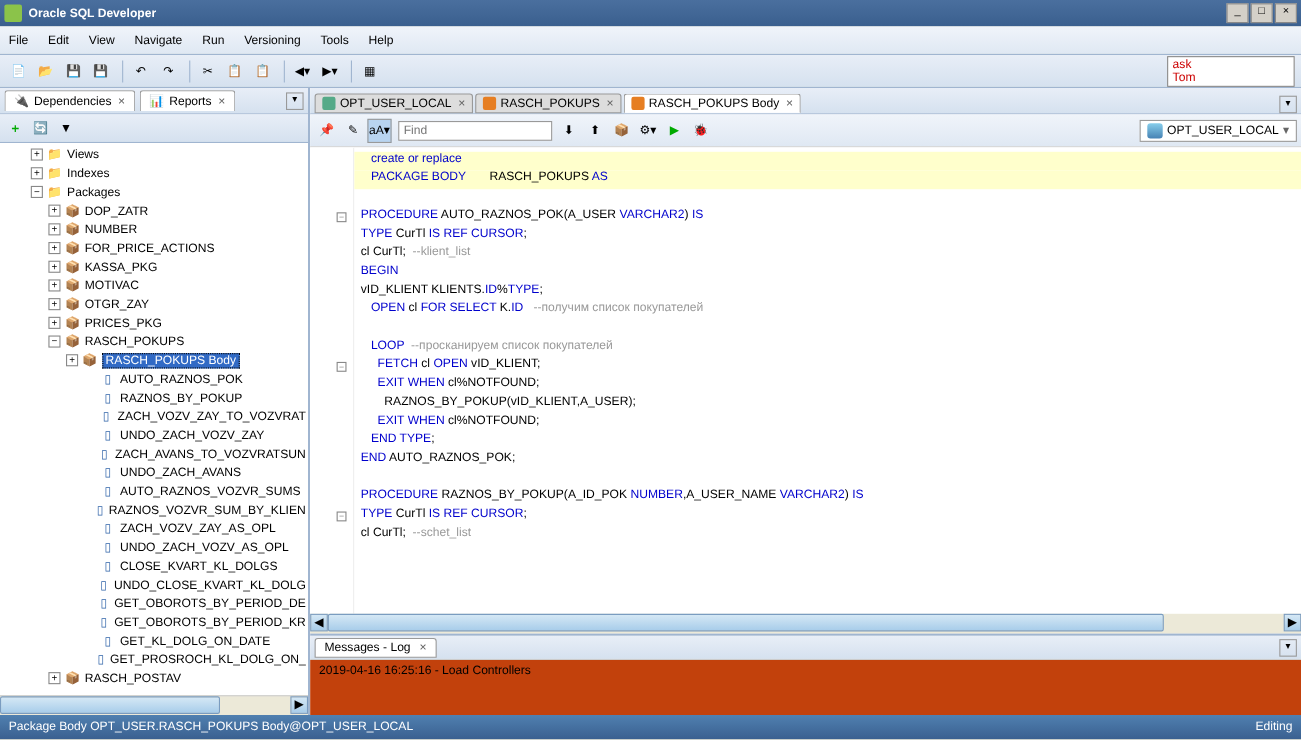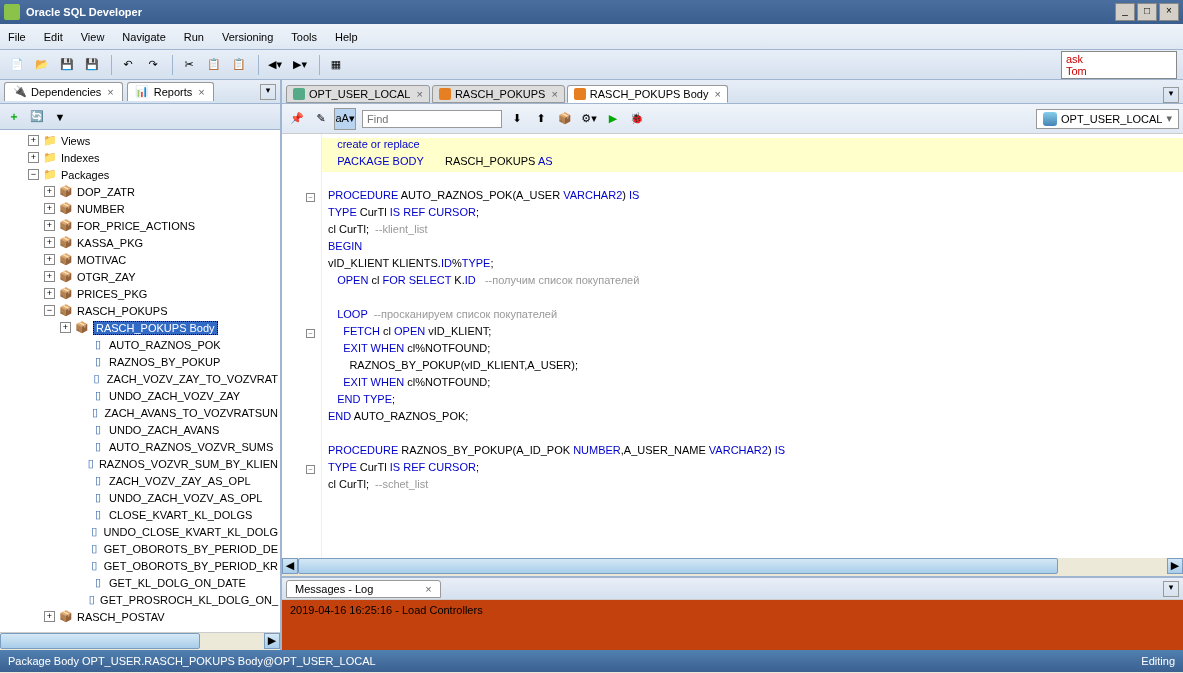--- a/index.html
+++ b/index.html
@@ -61,21 +61,21 @@
 .code .ln { height: 17px; white-space: pre; padding-left: 6px; }
 .code .ln.hl { background: #ffffcc; }
 .kw { color: #0000cc; font-weight: normal; }
 .cm { color: #999; }
 .codehscroll { height: 18px; background: #ece9d8; display: flex; }
 .codehscroll .arrL, .codehscroll .arrR { width: 16px; height: 16px; background: linear-gradient(#d5e8f5,#a8cdea); border: 1px solid #7a9cc0; text-align: center; }
 .codehscroll .track { flex: 1; position: relative; }
 .codehscroll .track .thumb { position: absolute; left: 0; width: 760px; height: 16px; background: linear-gradient(#d5e8f5,#a8cdea); border: 1px solid #7a9cc0; border-radius: 2px; }
 .msgpane { height: 74px; border-top: 2px solid #a0b5d0; display: flex; flex-direction: column; }
 .msg-header { height: 22px; background: linear-gradient(#e8eef7, #d5e1ef); display: flex; align-items: center; padding: 0 4px; border-bottom: 1px solid #ccc; }
-.msg-header .mtab { background: #fff; border: 1px solid #999; padding: 2px 8px; display: flex; align-items: center; border-radius: 3px 3px 0 0; gap: 44px; }
+.msg-header .mtab { background: #fff; border: 1px solid #999; padding: 2px 8px; display: flex; align-items: center; border-radius: 3px 3px 0 0; }
 .msg-header .more { margin-left: auto; width: 16px; height: 16px; border: 1px solid #999; text-align: center; font-size: 9px; }
 .msg-body { flex: 1; background: #c2410c; font-family: 'Courier New', monospace; font-size: 12px; padding: 4px 8px; }
 .statusbar { height: 22px; background: linear-gradient(#5080b0, #3a6090); color: #fff; display: flex; align-items: center; padding: 0 8px; font-size: 10px; }
 .statusbar .right { margin-left: auto; }
 </style>
 </head>
 <body>
 
 <div class="titlebar">
   <div class="icon"></div>

